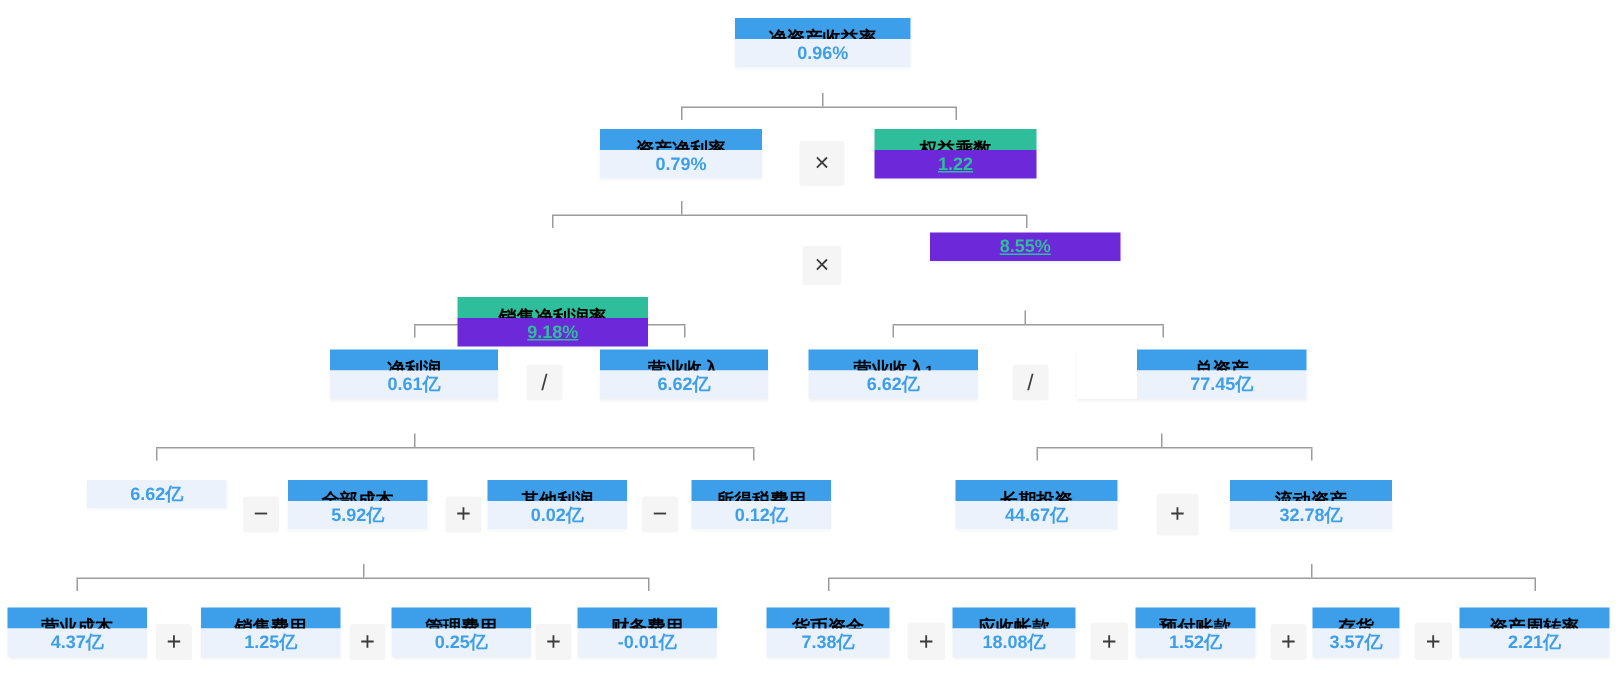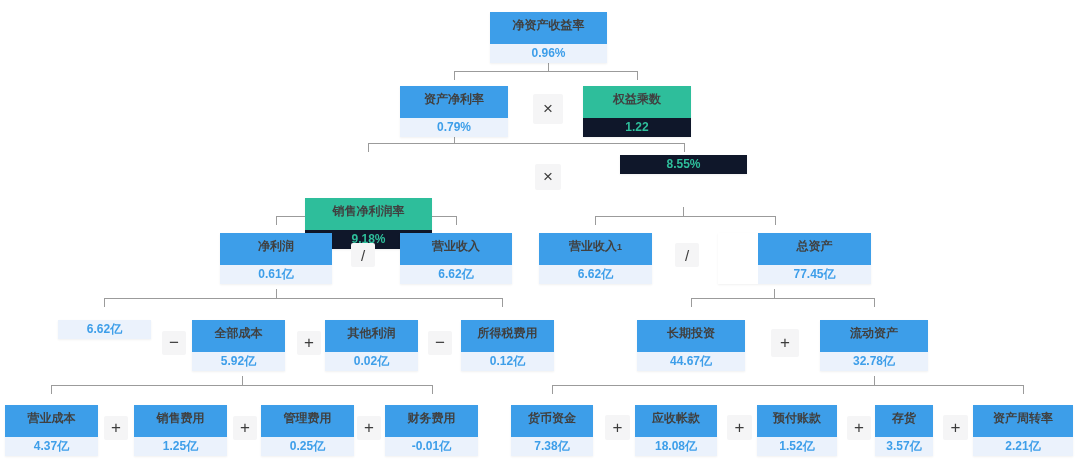--- a/index.html
+++ b/index.html
@@ -2,28 +2,28 @@
 <html><head>
 <meta charset="utf-8">
 <style>
   html,body{margin:0;padding:0;background:#fff;}
   #canvas{
     position:relative;width:1080px;height:464px;background:#ffffff;overflow:hidden;
     font-family:"Liberation Sans","DejaVu Sans",sans-serif;
   }
   .node{position:absolute;text-align:center;box-shadow:0 1px 2px rgba(0,0,0,0.06);}
   .node .hd{
-    height:32px;line-height:26px;font-size:12px;font-weight:bold;color:#404040;
+    height:14px;line-height:26px;font-size:12px;font-weight:bold;color:#000000;
     white-space:nowrap;overflow:hidden;
   }
   .node .val{height:19px;line-height:19px;font-size:12px;font-weight:bold;white-space:nowrap;}
   .node.blue .hd{background:#3D9EE9;}
   .node.blue .val{background:#EBF2FC;color:#3D9EE9;}
   .node.green .hd{background:#2EBE9B;}
-  .node.green .val{background:#0f172a;color:#2EBE9B;}
+  .node.green .val{background:#6d28d9;color:#2EBE9B;text-decoration:underline;}
   .sub{font-size:9px;font-weight:bold;}
   .op{
     position:absolute;background:#F5F5F6;color:#3c3c3c;text-align:center;
     font-size:17px;border-radius:2px;
     display:flex;align-items:center;justify-content:center;
   }
   .op.slash{font-size:15px;}
   .cline{position:absolute;background:#9B9B9B;}
   .vline{width:1px;}
   .hline{height:1px;}

